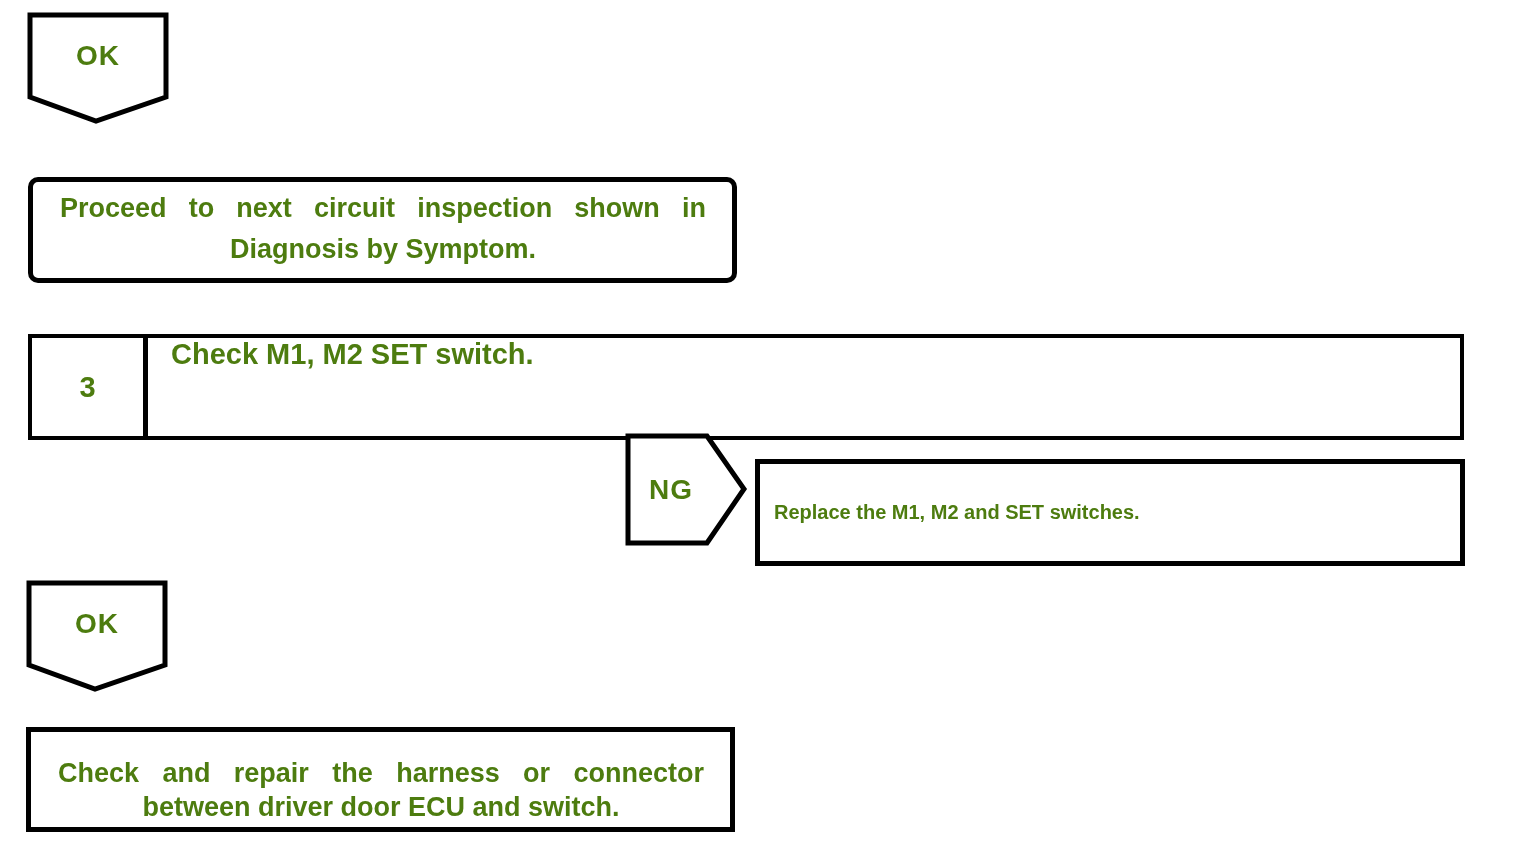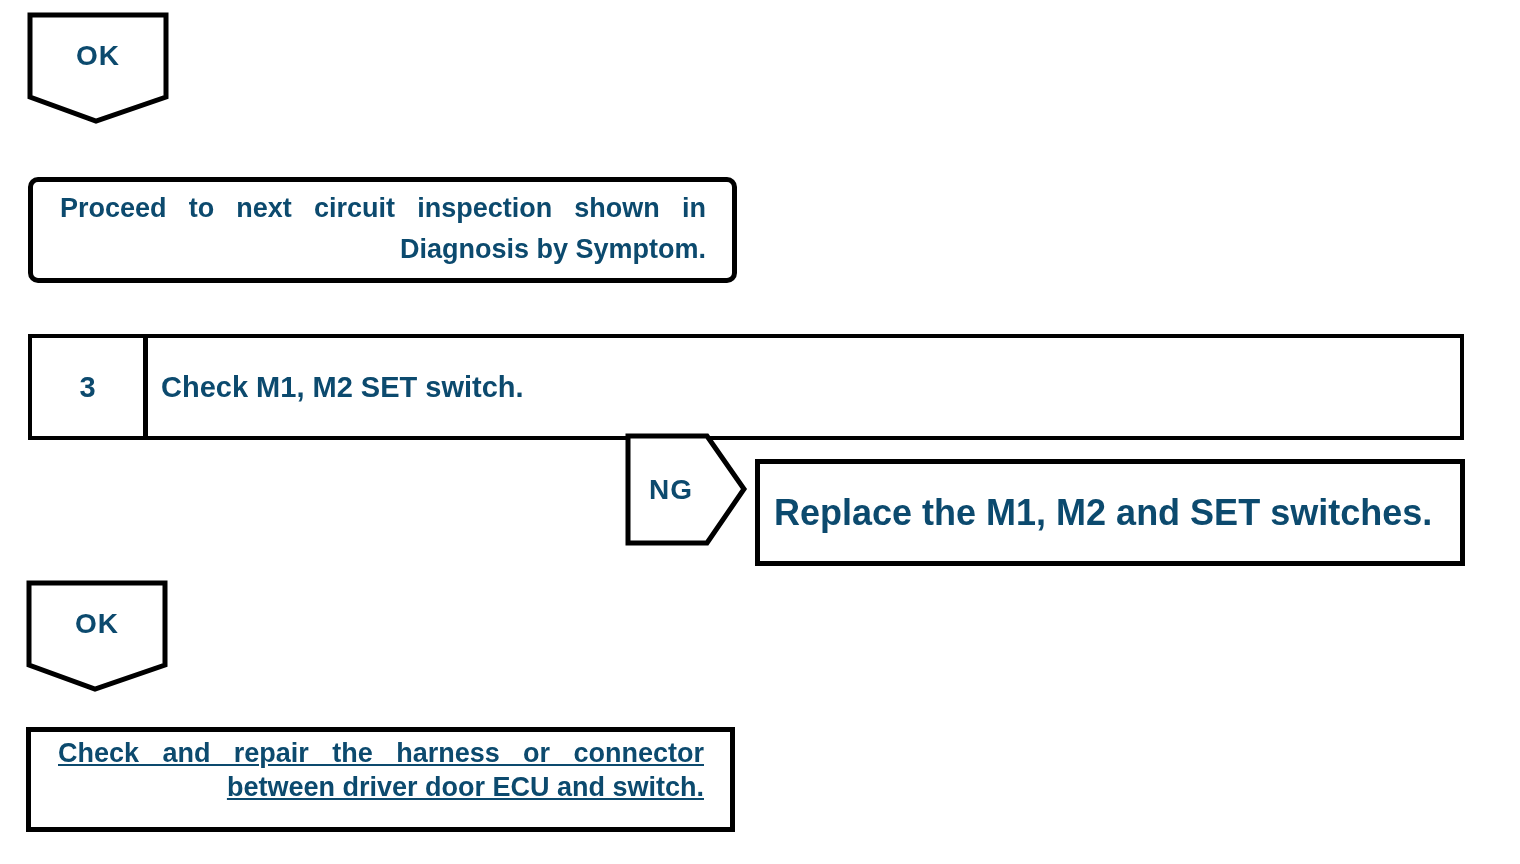--- a/index.html
+++ b/index.html
@@ -7,21 +7,21 @@
     padding: 0;
     background: #ffffff;
   }
   .page {
     position: relative;
     width: 1520px;
     height: 864px;
     background: #ffffff;
     font-family: "Liberation Sans", sans-serif;
     font-weight: 700;
-    color: #0c4a6e;
+    color: #4d7c0f;
     overflow: hidden;
   }
 
   
   .shape-wrap { position: absolute; }
   .shape-wrap svg { display: block; }
   .shape-label {
     position: absolute;
     display: flex;
     align-items: center;
@@ -36,29 +36,28 @@
     border: 5px solid #000000;
     box-sizing: border-box;
     background: #ffffff;
   }
   .box-text {
     padding: 6px 26px 0 27px;
     font-size: 27px;
     line-height: 41px;
   }
   .box-text.tight {
-    padding-top: 4px;
+    padding-top: 24px;
     line-height: 34px;
-    text-decoration: underline;
   }
   .jline {
     text-align: justify;
     text-align-last: justify;
   }
-  .nline { text-align: right; }
+  .nline { text-align: center; }
 
   
   .step-row {
     position: absolute;
     border: 4px solid #000000;
     box-sizing: border-box;
     background: #ffffff;
     display: flex;
     align-items: stretch;
   }
@@ -66,29 +65,28 @@
     width: 111px;
     border-right: 5px solid #000000;
     display: flex;
     align-items: center;
     justify-content: center;
     font-size: 29px;
   }
   .step-title {
     flex: 1;
     display: flex;
-    align-items: center;
-    padding-left: 13px;
+    padding-left: 23px;
     font-size: 29px;
   }
   .single-line-box {
     display: flex;
     align-items: center;
     padding-left: 14px;
-    font-size: 36px;
+    font-size: 20px;
   }
 </style>
 </head>
 <body>
 
 <div class="page">
 
   <div class="shape-wrap" style="left:24px; top:10px; width:148px; height:116px;">
     <svg width="148" height="116" viewBox="0 0 148 116">
       <polygon points="6,5 142,5 142,87 72,111 6,87" fill="#ffffff" stroke="#000000" stroke-width="5" stroke-linejoin="miter"></polygon>

